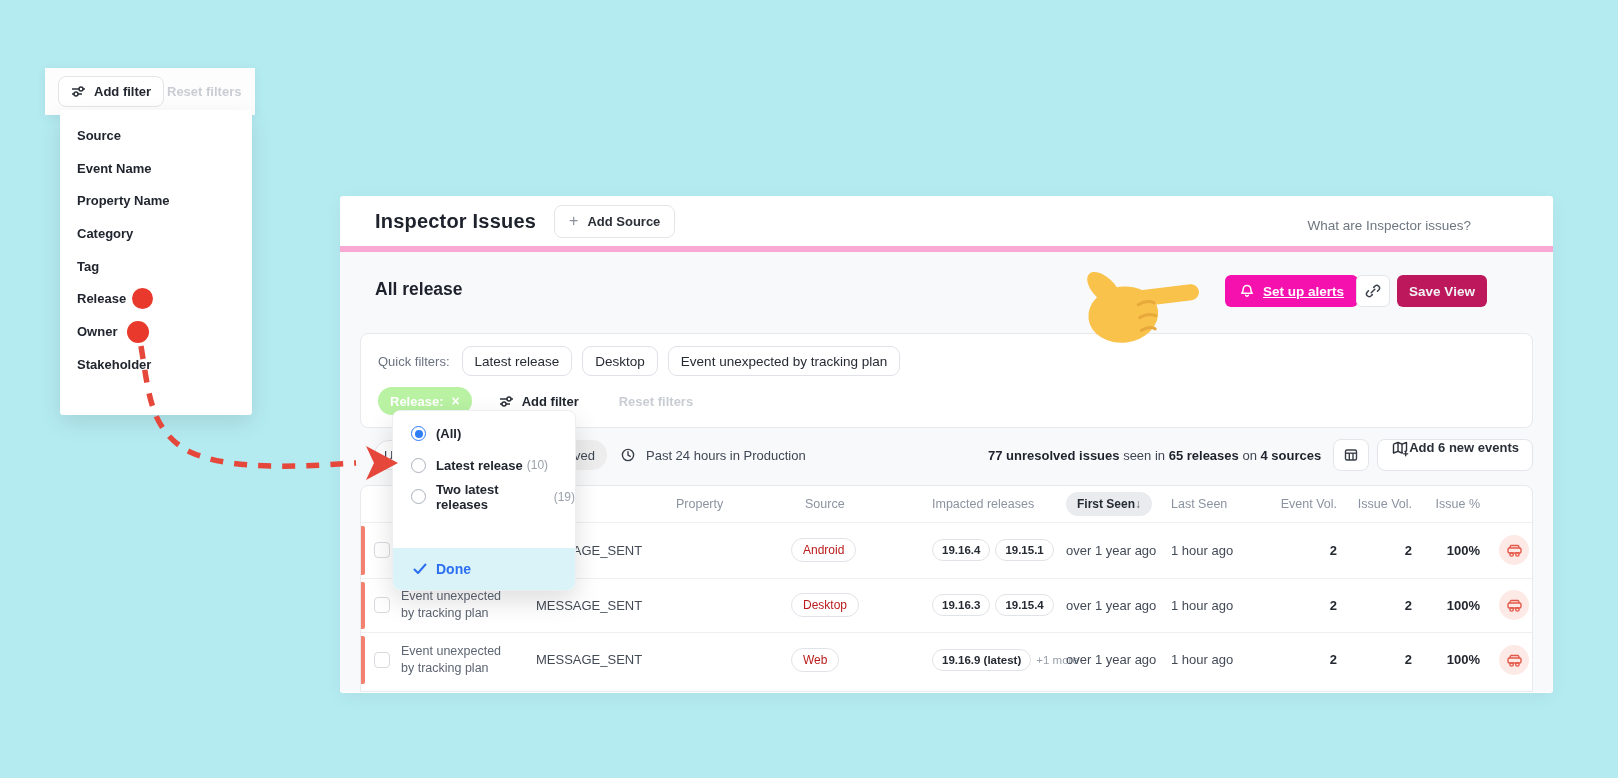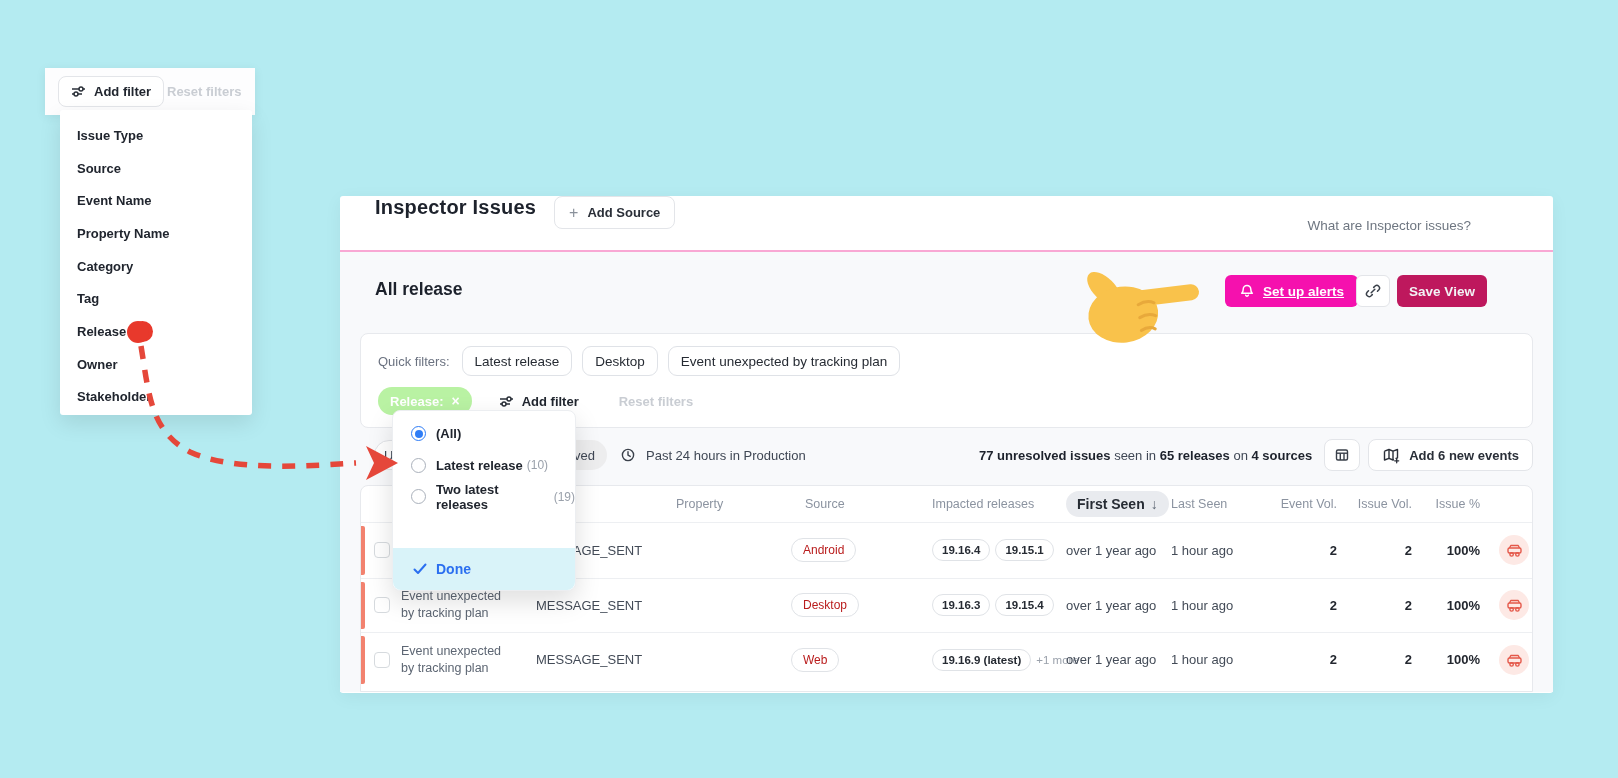--- a/index.html
+++ b/index.html
@@ -16,21 +16,21 @@
 
   .filter-menu { position:absolute; left:60px; top:110px; width:192px; height:305px; background:#fff;
     border-radius:3px; box-shadow:0 8px 22px rgba(0,0,0,.10); z-index:25; padding-top:9px; }
   .menu-item { height:32.7px; display:flex; align-items:center; padding-left:17px; font-size:13px;
     font-weight:bold; color:#20252e; cursor:pointer; }
   .red-dot { width:21px; height:21px; border-radius:50%; background:#e8392c; margin-left:6px; }
 
   
   .main-panel { position:absolute; left:340px; top:196px; width:1213px; height:497px; background:#fff;
     border-radius:3px; box-shadow:0 4px 18px rgba(0,0,0,.05); z-index:10; }
-  .panel-header { position:relative; height:56px; border-bottom:2px solid #f9a8d4; display:flex; }
+  .panel-header { position:relative; height:56px; border-bottom:6px solid #f9a8d4; display:flex; align-items:center; }
   .page-title { font-size:20px; font-weight:bold; color:#1d222c; margin-left:35px; letter-spacing:.2px; }
   .add-source-btn { margin-left:18px; height:33px; padding:0 14px; background:#fff; border:1px solid #e3e5e9;
     border-radius:8px; display:flex; align-items:center; gap:9px; cursor:pointer; }
   .add-source-btn .plus { font-size:16px; color:#8a919b; font-weight:normal; }
   .add-source-btn .lbl { font-size:13px; font-weight:bold; color:#2a2f38; }
   .help-link { position:absolute; right:82px; top:22px; font-size:13.5px; color:#6e7681; cursor:pointer; }
 
   .panel-body { position:relative; height:440px; background:#f8f9fb; }
   .all-issues { position:absolute; left:35px; top:27px; font-size:17.5px; font-weight:bold; color:#1d222c; }
   .hand { position:absolute; left:728px; top:0px; width:152px; height:102px; z-index:5; }
@@ -65,32 +65,32 @@
     display:flex; align-items:center; padding-left:9px; font-size:13px; color:#3f4754; cursor:pointer; }
   .pill-resolved { height:30px; width:105px; background:#ededee; border-radius:16px; margin-left:6px;
     display:flex; align-items:center; justify-content:flex-end; padding-right:12px; font-size:13px; color:#3f4754; cursor:pointer; }
   .time-range { display:flex; align-items:center; gap:10px; margin-left:13px; font-size:13px; color:#3f4754; }
   .tb-right { display:flex; align-items:center; gap:8px; }
   .summary { font-size:13px; color:#3f4754; margin-right:4px; }
   .summary b { color:#1d222c; }
   .sq-btn { width:36px; height:32px; background:#fff; border:1px solid #e3e5e9; border-radius:8px;
     display:flex; align-items:center; justify-content:center; cursor:pointer; }
   .add-events-btn { height:32px; padding:0 13px; background:#fff; border:1px solid #e3e5e9; border-radius:8px;
-    display:flex; align-items:center; gap:9px; cursor:pointer; }
+    display:flex; align-items:flex-start; cursor:pointer; }
   .add-events-btn .lbl { font-size:13px; font-weight:bold; color:#2a2f38; }
 
   
   .table-card { position:absolute; left:20px; top:233px; width:1173px; height:207px; background:#fff;
     border:1px solid #e7e9ed; border-radius:8px 8px 0 0; overflow:hidden; }
   .tgrid { display:grid; grid-template-columns:40px 135px 140px 105px 135px 150px 105px 102px 78px 75px 68px 40px;
     align-items:center; }
   .thead { height:37px; border-bottom:1px solid #edeff2; font-size:12.5px; color:#8b93a0; }
   .th-right { text-align:right; padding-right:14px; }
-  .first-seen-pill { display:inline-flex; align-items:center; gap:6px; background:#e9ebef; border-radius:13px;
-    padding:5px 11px; font-size:14px; font-weight:bold; color:#262b33; cursor:pointer; }
+  .first-seen-pill { display:inline-flex; align-items:center; background:#e9ebef; border-radius:13px;
+    padding:5px 11px; font-size:12px; font-weight:bold; color:#262b33; cursor:pointer; }
   .first-seen-pill .arr { color:#5d6673; font-weight:normal; }
   .trow { height:54.5px; position:relative; }
   .trow + .trow { border-top:1px solid #edeff2; }
   .trow::before { content:""; position:absolute; left:0; top:3px; bottom:3px; width:4px; background:#f2826f;
     border-radius:0 2px 2px 0; }
   .cb { width:16px; height:16px; border:1.5px solid #d6dade; border-radius:4px; background:#fff; margin-left:13px; cursor:pointer; }
   .issue-title { font-size:12.5px; color:#5d6673; line-height:17px; padding-right:22px; }
   .event-name { font-size:13px; color:#434b57; }
   .src-chip { display:inline-block; padding:4px 11px; border:1px solid #e0e3e7; border-radius:12px;
     font-size:12px; color:#b91c1c; margin-left:10px; }
@@ -135,23 +135,20 @@
             <circle cx="10" cy="4" r="2"></circle>
             <circle cx="5" cy="9" r="2"></circle>
           </g>
         </svg>
       <span class="lbl">Add filter</span>
     </div>
     <span class="reset-strip">Reset filters</span>
   </div>
 
   <div class="filter-menu">
-    <div class="menu-item">
-        <span>Issue Type</span>
-      </div>
     <div class="menu-item">
         <span>Source</span>
       </div>
     <div class="menu-item">
         <span>Event Name</span>
       </div>
     <div class="menu-item">
         <span>Property Name</span>
       </div>
     <div class="menu-item">

